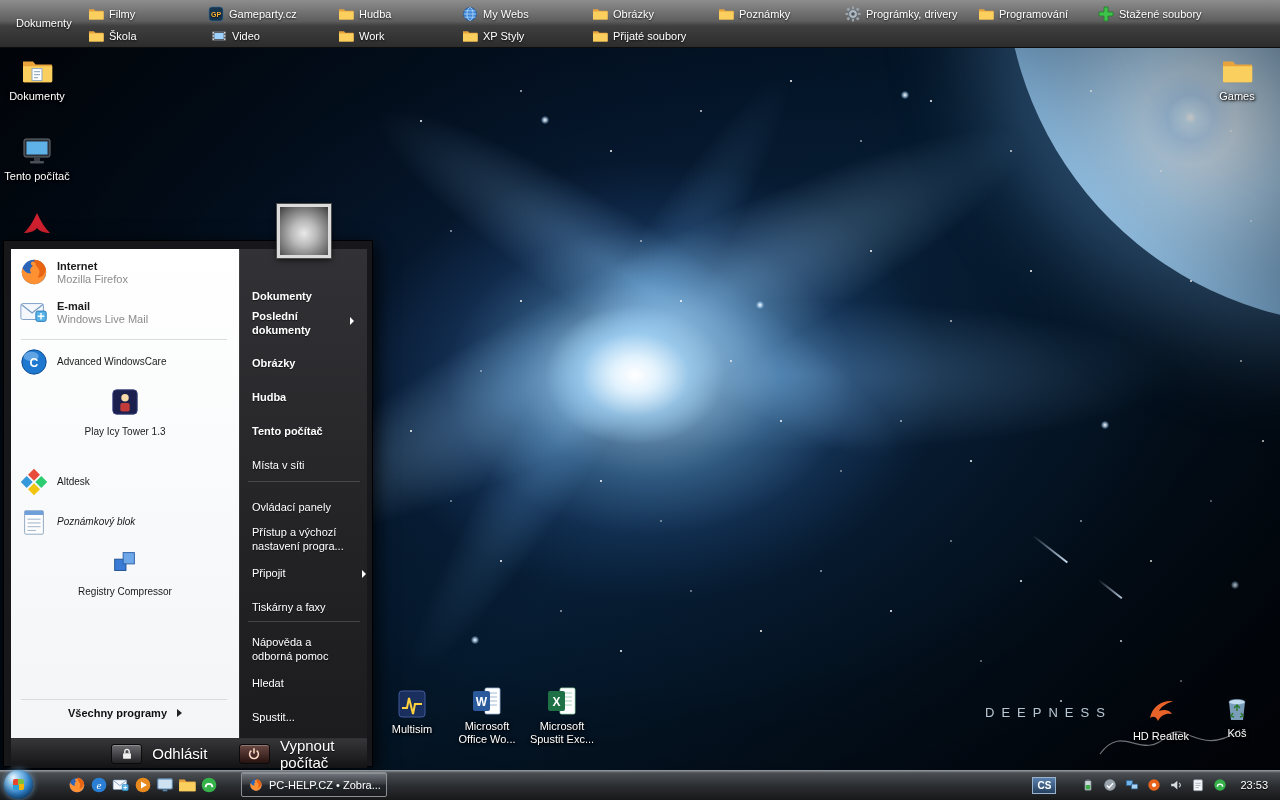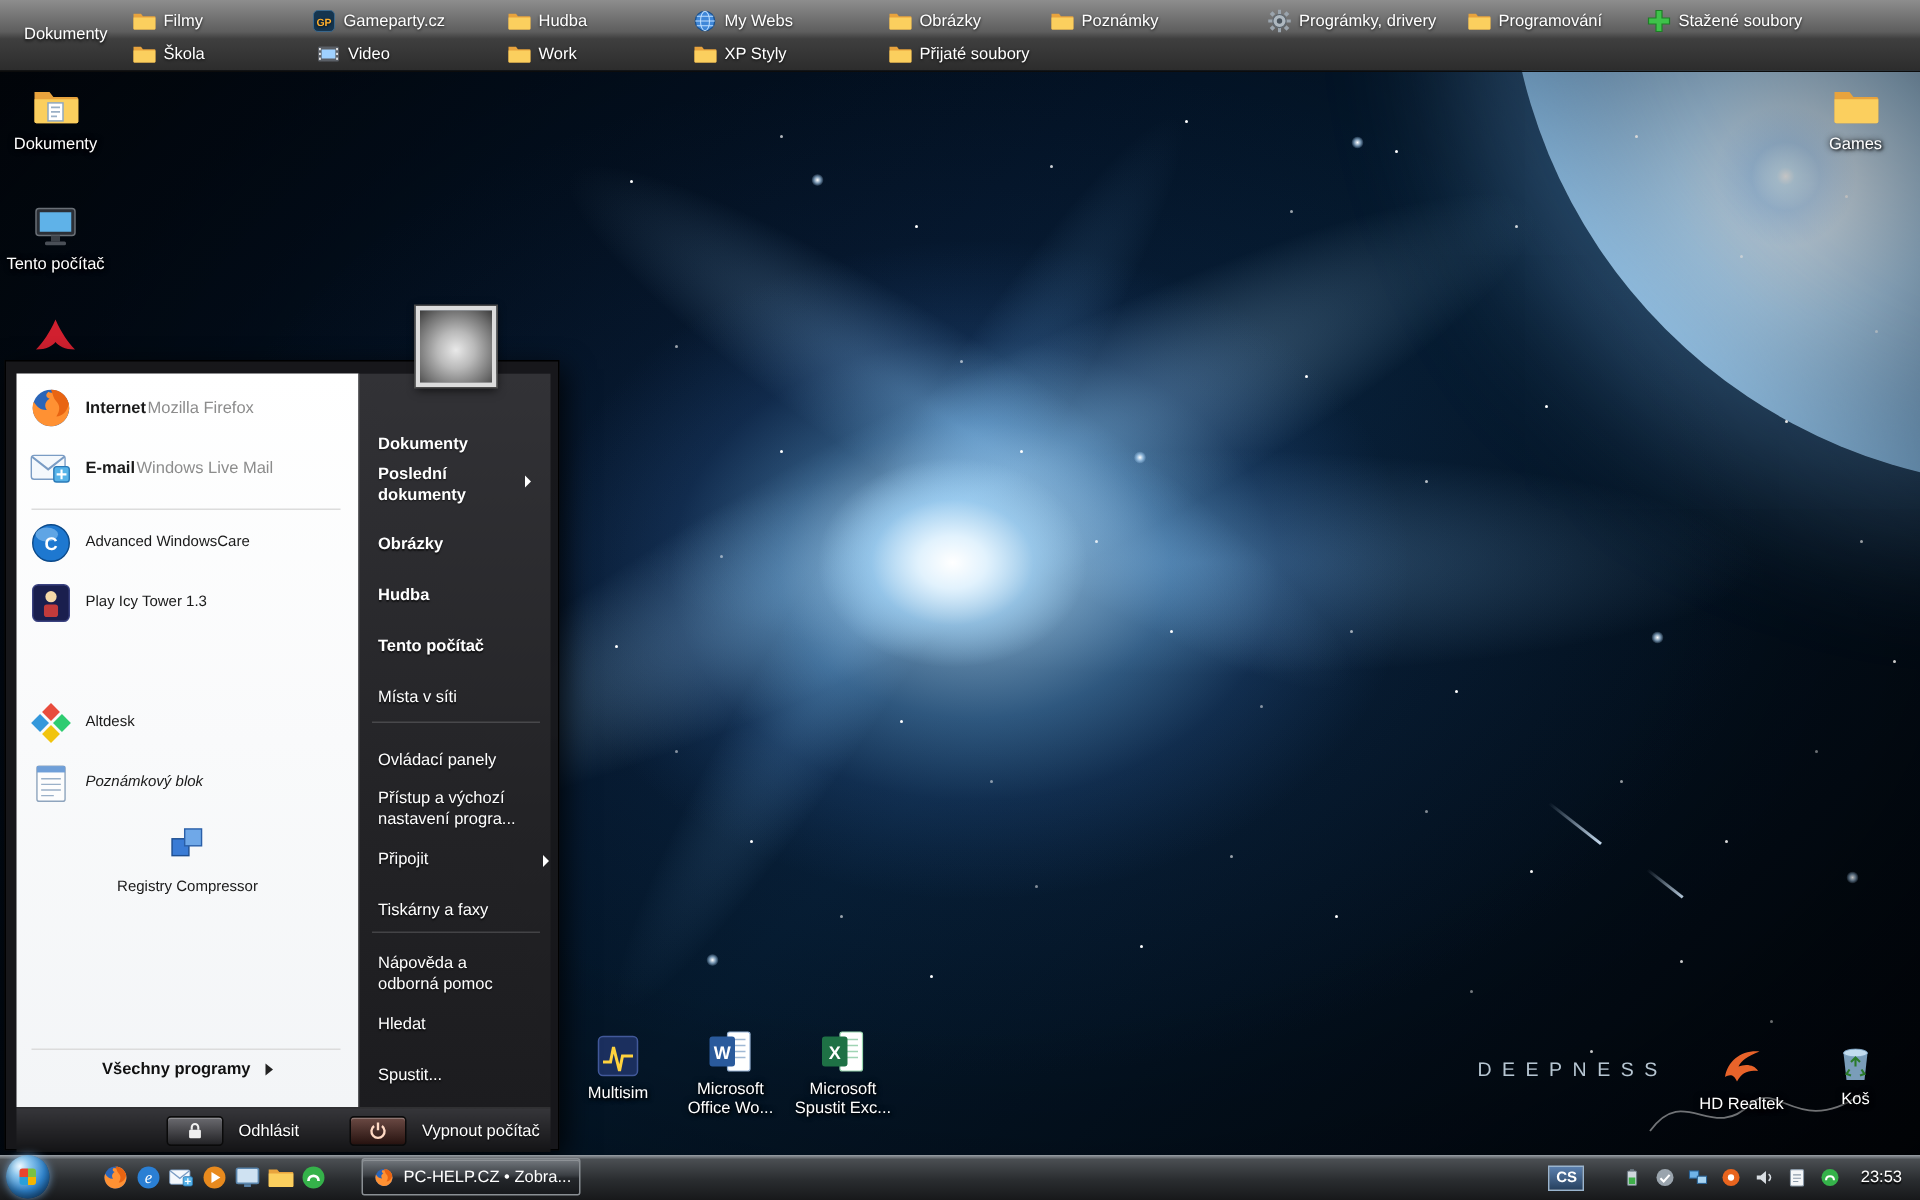--- a/index.html
+++ b/index.html
@@ -66,39 +66,39 @@
   .i30{width:30px;height:30px;}
   .i32{width:32px;height:32px;}
 
   
   .start-menu{position:absolute;left:3px;top:240px;width:370px;height:527px;z-index:60;
     background:rgba(24,24,27,.96);border:1px solid #000;box-shadow:3px 5px 18px rgba(0,0,0,.85);}
   .sm-left{position:absolute;left:7px;top:8px;width:228px;height:489px;background:linear-gradient(180deg,#ffffff,#f3f5f7);}
   .sm-right{position:absolute;left:235px;top:8px;width:128px;height:489px;
     background:linear-gradient(180deg,#323236 0%,#232326 60%,#1c1c1f 100%);border-left:1px solid rgba(255,255,255,.08);}
   .lp-item{position:absolute;left:8px;display:flex;align-items:center;gap:8px;width:212px;cursor:pointer;}
-  .lp-text{display:flex;flex-direction:row;gap:1px;}
+  .lp-text{display:flex;flex-direction:column;gap:1px;}
   .lp-name{font-size:11px;font-weight:bold;color:#1a1a1a;}
   .lp-sub{font-size:11px;color:#8c8c8c;}
   .lp-single{font-size:10px;color:#1a1a1a;max-width:165px;line-height:14px;}
   .lp-sep{position:absolute;left:10px;width:206px;height:1px;background:#dcdcdc;}
   .lp-allprog{position:absolute;left:0;top:458px;width:228px;display:flex;align-items:center;justify-content:center;gap:10px;cursor:pointer;}
   .lp-allprog span{font-size:11px;font-weight:bold;color:#111;}
   .tri-right-dark{width:0;height:0;border-left:5px solid #222;border-top:4px solid transparent;border-bottom:4px solid transparent;}
   .rp-item{position:absolute;left:12px;width:108px;color:#fff;font-size:11px;line-height:14px;cursor:pointer;
     text-shadow:0 1px 1px rgba(0,0,0,.6);}
   .rp-bold{font-weight:bold;}
   .rp-sep{position:absolute;left:8px;width:112px;height:1px;background:rgba(255,255,255,.16);}
   .rp-arrow{position:absolute;right:-6px;top:4px;width:0;height:0;border-left:4px solid #fff;border-top:4px solid transparent;border-bottom:4px solid transparent;}
   .sm-footer{position:absolute;left:7px;top:497px;width:356px;height:30px;display:flex;align-items:center;
     background:linear-gradient(180deg,#36363a,#131315);border-top:1px solid rgba(255,255,255,.12);padding-left:100px;gap:10px;}
   .sm-pill{width:38px;height:20px;border-radius:3px;display:flex;align-items:center;justify-content:center;cursor:pointer;
     background:linear-gradient(180deg,#6b6b70,#222225);border:1px solid #0a0a0a;box-shadow:inset 0 1px 0 rgba(255,255,255,.25);}
   .sm-pill.power{background:linear-gradient(180deg,#6b4a44,#26120f);}
-  .sm-foot-label{color:#fff;font-size:11px;cursor:pointer;text-shadow:0 1px 1px #000;}
+  .sm-foot-label{color:#fff;font-size:15px;cursor:pointer;text-shadow:0 1px 1px #000;}
   .sm-avatar{position:absolute;left:277px;top:204px;width:54px;height:54px;z-index:61;cursor:pointer;
     border:3px solid #dcdcdc;outline:1px solid #4a4a4a;box-shadow:0 2px 6px rgba(0,0,0,.7);
     background:radial-gradient(circle at 50% 55%,#e9e9e9 0%,#b9b9b9 35%,#6f6f6f 75%,#3c3c3c 100%);}
 
   
   .taskbar{position:absolute;left:0;top:770px;width:1280px;height:30px;z-index:70;
     background:linear-gradient(180deg,#9aa0a6 0%,#4a4e52 10%,#2a2d30 55%,#17181a 100%);}
   .start-orb{position:absolute;left:4px;top:0px;width:29px;height:29px;border-radius:50%;cursor:pointer;
     background:radial-gradient(circle at 32% 26%,#eef8ff 0%,#8fc9f0 22%,#2f83cc 58%,#093f78 100%);
     box-shadow:0 0 6px rgba(140,200,255,.7), inset 0 -3px 6px rgba(0,0,0,.4);}
@@ -404,21 +404,21 @@
           <use href="#sym-globe"></use>
         </svg>
       <span>My Webs</span>
     </div>
     <div class="tb-item" style="left:592px;top:4px;">
       <svg class="i16">
           <use href="#sym-folder"></use>
         </svg>
       <span>Obrázky</span>
     </div>
-    <div class="tb-item" style="left:700px;top:4px;">
+    <div class="tb-item" style="left:718px;top:4px;">
       <svg class="i16">
           <use href="#sym-folder"></use>
         </svg>
       <span>Poznámky</span>
     </div>
     <div class="tb-item" style="left:845px;top:4px;">
       <svg class="i16">
           <use href="#sym-gear"></use>
         </svg>
       <span>Prográmky, drivery</span>
@@ -489,21 +489,21 @@
           <div class="lp-sub">Windows Live Mail</div>
         </div>
       </div>
       <div class="lp-sep" style="top:90px;"></div>
       <div class="lp-item" style="top:98px;">
         <svg class="i30">
             <use href="#sym-wincare"></use>
           </svg>
         <div class="lp-single">Advanced WindowsCare</div>
       </div>
-      <div class="lp-item" style="top:138px;">
+      <div class="lp-item" style="top:138px;flex-direction:column;">
         <svg class="i30">
             <use href="#sym-icy"></use>
           </svg>
         <div class="lp-single">Play Icy Tower 1.3</div>
       </div>
       <div class="lp-item" style="top:218px;">
         <svg class="i30">
             <use href="#sym-altdesk"></use>
           </svg>
         <div class="lp-single">Altdesk</div>

